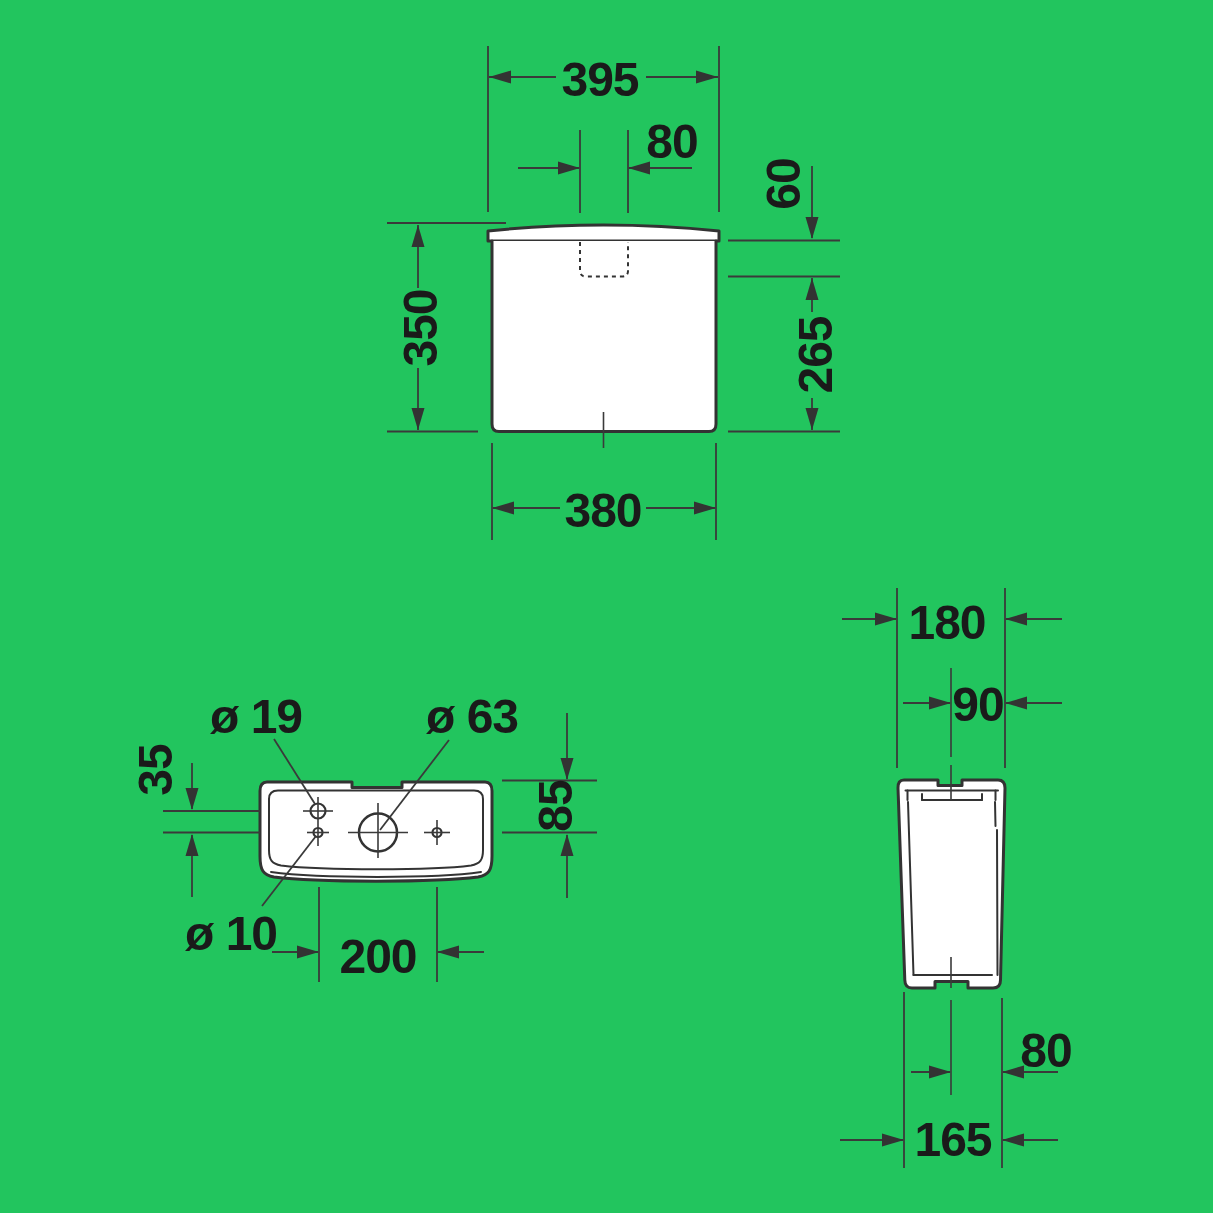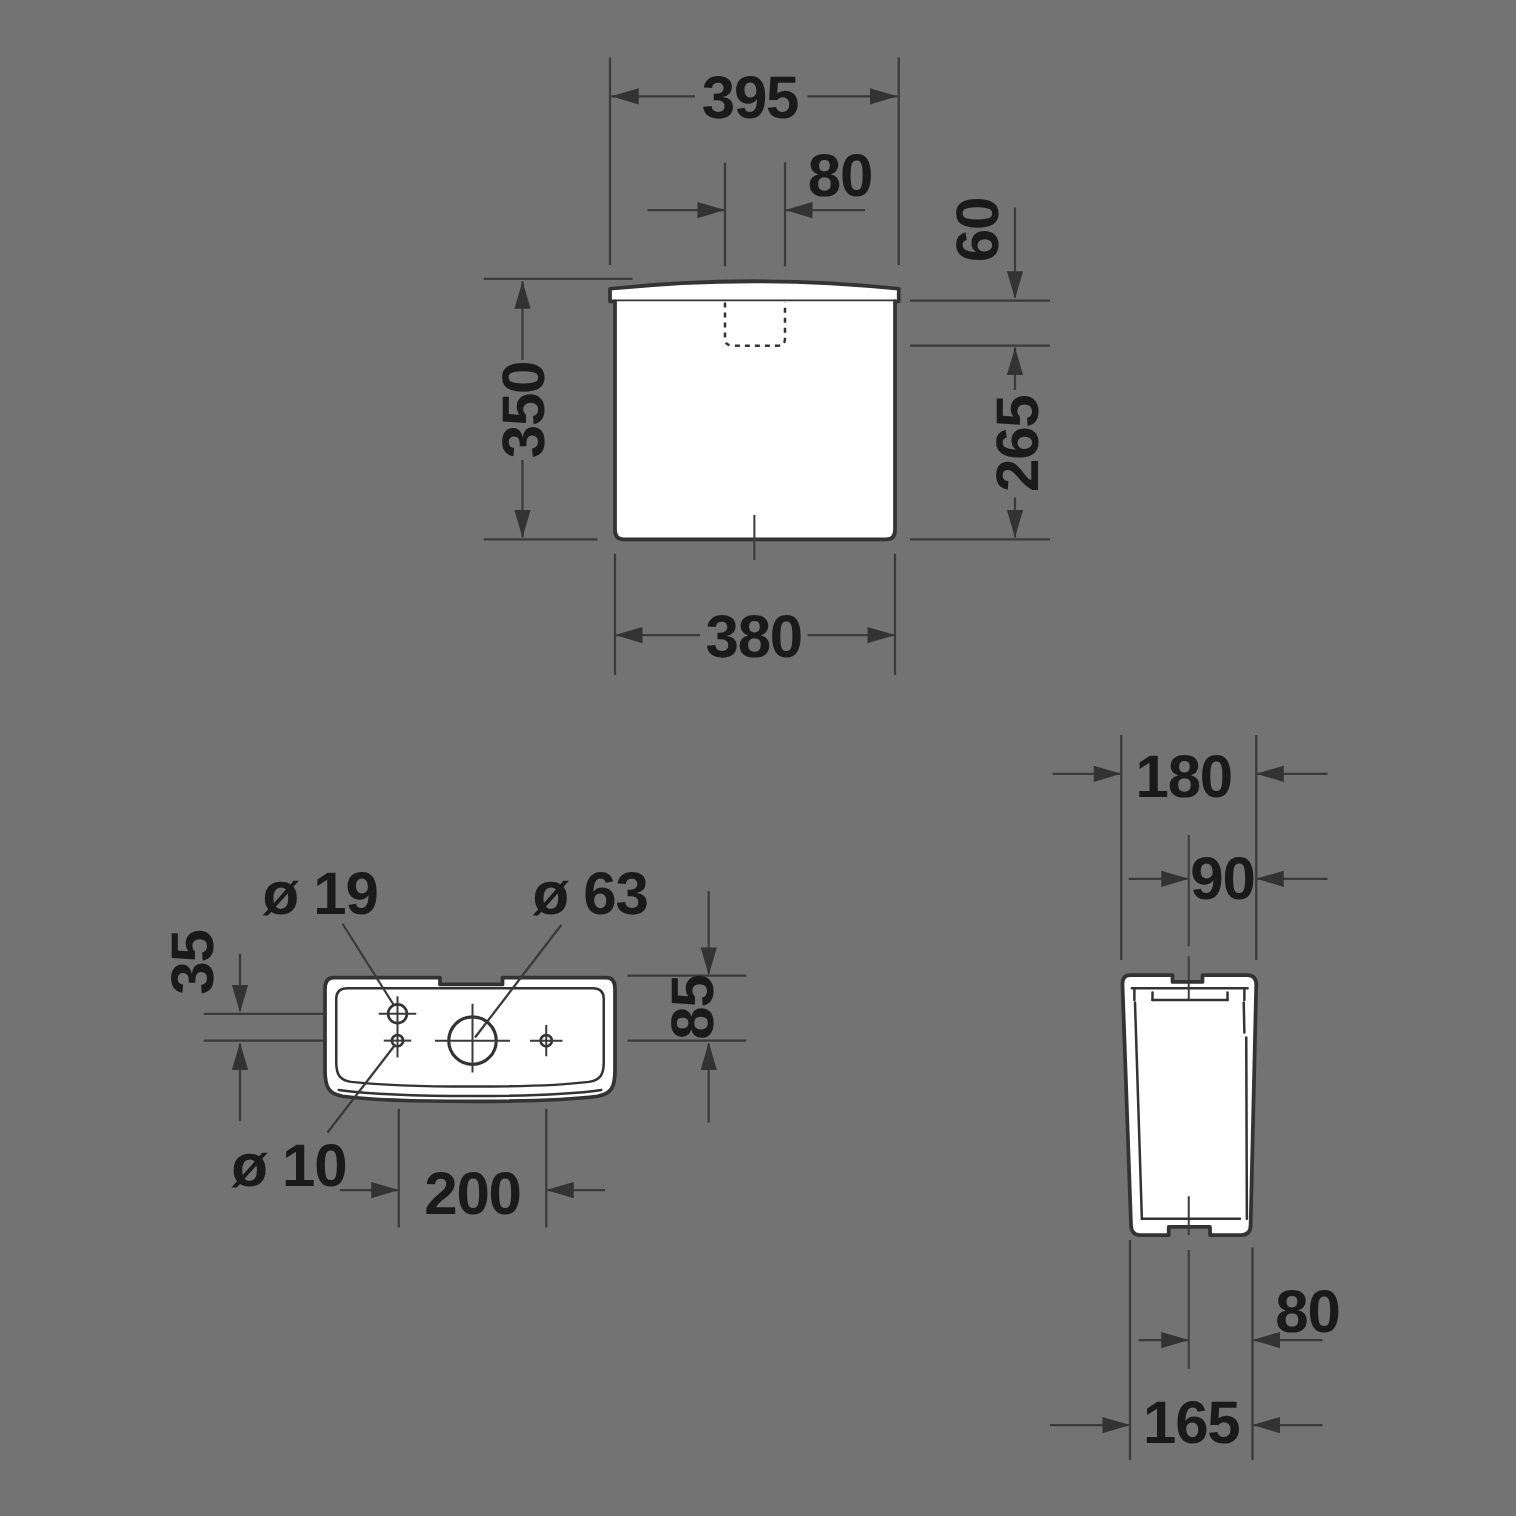--- a/index.html
+++ b/index.html
@@ -1,16 +1,16 @@
 <!DOCTYPE html>
 <html><head>
 <meta charset="utf-8">
 <style>
   html,body{margin:0;padding:0;background:#fff;}
-  .canvas{position:relative;width:1213px;height:1213px;background:#737373;overflow:hidden;}
+  .canvas{position:relative;width:1213px;height:1213px;background:#22c55e;overflow:hidden;}
   svg{display:block;}
   .outline{stroke:#333;stroke-width:3;fill:#fff;stroke-linejoin:round;stroke-linecap:round;}
   .detail{stroke:#333;stroke-width:2;fill:none;stroke-linecap:round;}
   .dim{stroke:#3a3a3a;stroke-width:1.8;fill:none;stroke-linecap:butt;}
   .cl{stroke:#3a3a3a;stroke-width:1.6;fill:none;}
   .dash{stroke:#333;stroke-width:2;fill:none;stroke-dasharray:4 4;}
   .arrow{fill:#333;stroke:none;}
   .circ{stroke:#333;fill:none;}
   text{font-family:"Liberation Sans",sans-serif;font-weight:bold;font-size:48px;fill:#1a1a1a;letter-spacing:-1px;text-anchor:middle;dominant-baseline:central;}
 </style>

